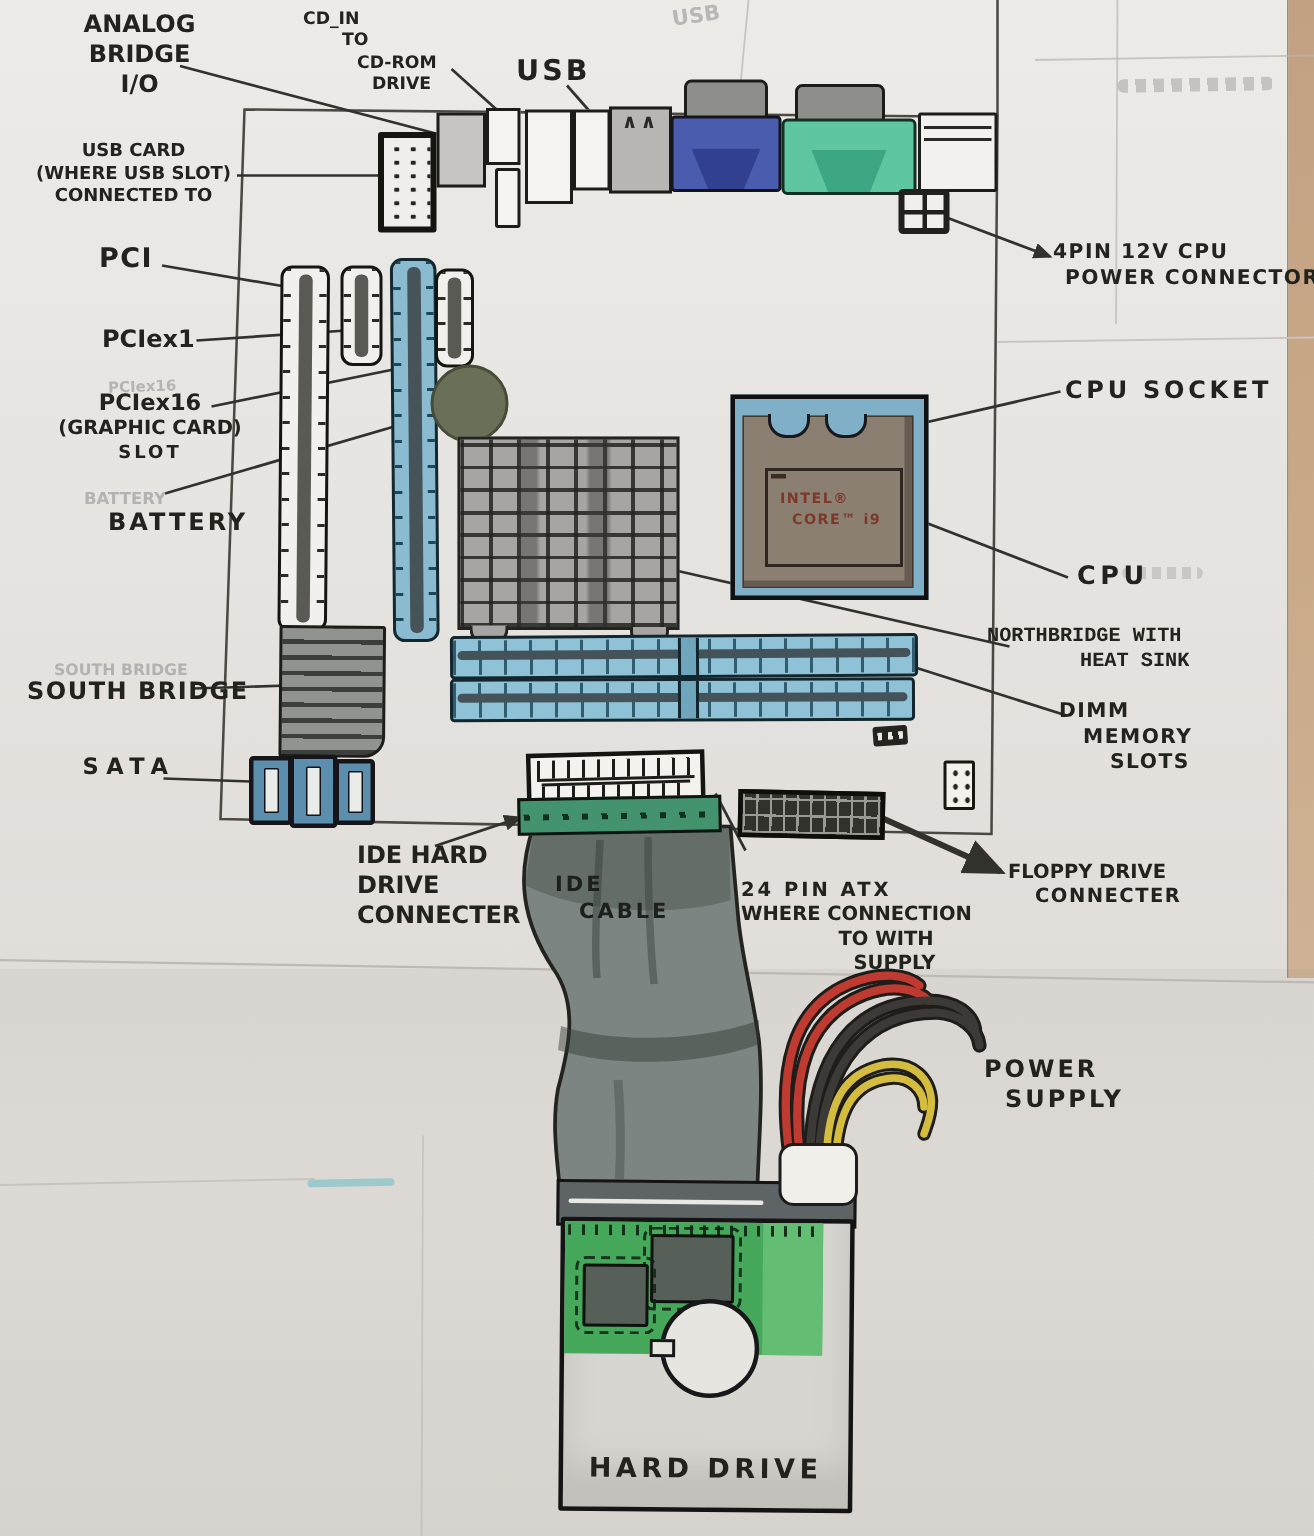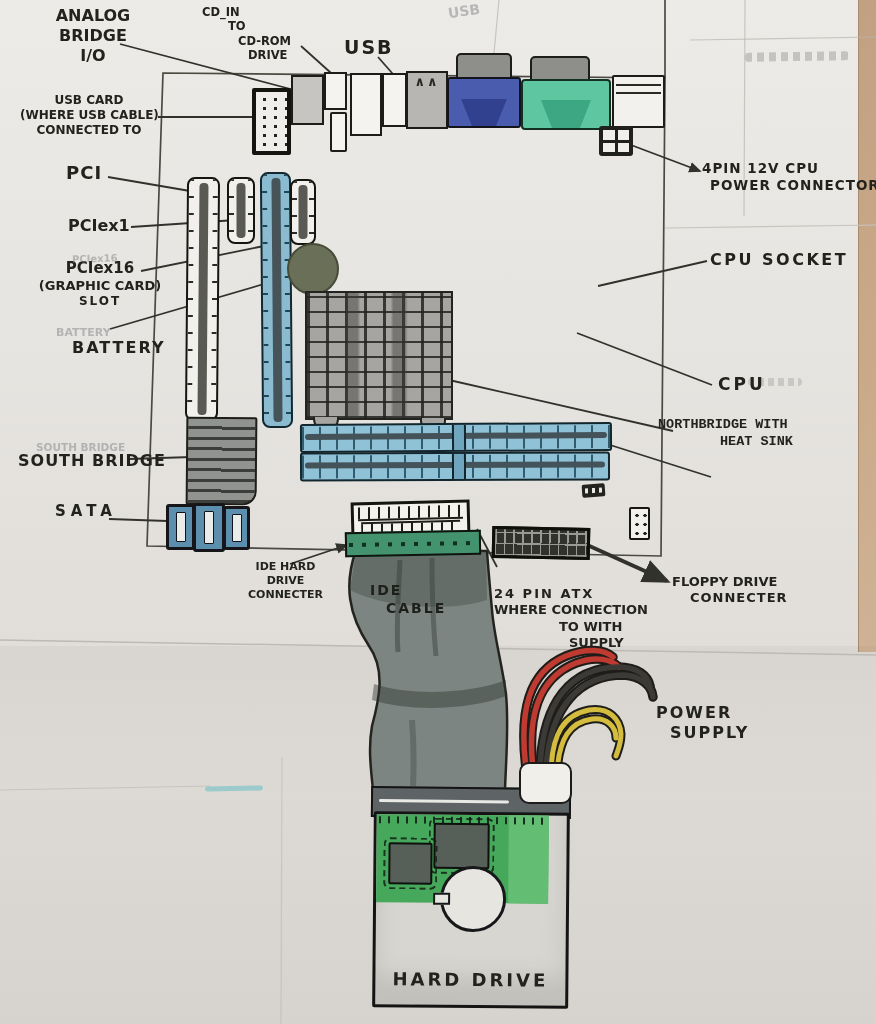--- a/index.html
+++ b/index.html
@@ -162,20 +162,32 @@
   <div class="a" style="left:287px;top:243px;width:48px;height:48px;background:#6a6f57;border:2px solid #474c39;border-radius:50%;"></div>
 
   <div class="a" style="left:305px;top:291px;width:144px;height:125px;background:#a6a5a2;border:2px solid #23231f;
               background-image:
                 linear-gradient(90deg,transparent 26%,rgba(60,60,56,.45) 28% 35%,transparent 37%,transparent 58%,rgba(60,60,56,.45) 60% 68%,transparent 70%),
                 repeating-linear-gradient(90deg,rgba(35,35,31,.85) 0 2.5px,transparent 2.5px 19px),
                 repeating-linear-gradient(0deg,rgba(35,35,31,.85) 0 2.5px,transparent 2.5px 15px);"></div>
   <div class="a" style="left:313px;top:417px;width:22px;height:12px;background:#a6a5a2;border:2px solid #23231f;border-top:none;border-radius:0 0 12px 12px;"></div>
   <div class="a" style="left:420px;top:418px;width:22px;height:13px;background:#a6a5a2;border:2px solid #23231f;border-top:none;border-radius:0 0 12px 12px;"></div>
 
+  <div class="a" style="left:487px;top:263px;width:126px;height:131px;background:#7fb0c8;border:3px solid #101010;">
+    <div style="position:absolute;left:5px;right:7px;top:11px;bottom:5px;background:#8b7f72;border:1.5px solid #43392f;box-shadow:inset -5px -4px 0 rgba(60,50,42,.45);"></div>
+    <div style="position:absolute;left:22px;top:10px;width:24px;height:14px;background:#7fb0c8;border:2px solid #17171c;border-top:none;border-radius:0 0 12px 12px;"></div>
+    <div style="position:absolute;left:60px;top:10px;width:24px;height:14px;background:#7fb0c8;border:2px solid #17171c;border-top:none;border-radius:0 0 12px 12px;"></div>
+    <div style="position:absolute;left:20px;top:46px;width:88px;height:62px;border:2px solid #2e2620;">
+      <div style="position:absolute;left:2px;top:2px;width:10px;height:3px;background:#3a2c22;"></div>
+      <div style="position:absolute;left:8px;top:12px;color:#7c392a;font-size:9.5px;font-weight:700;letter-spacing:1px;line-height:1.5;">
+        <span>INTEL®</span>
+        <span style="display:block;padding-left:8px;">CORE™ i9</span>
+      </div>
+    </div>
+  </div>
 
   <div class="dimm" style="left:300px;top:423px;width:308px;transform:rotate(-.4deg);">
     <div class="div"></div>
   </div>
   <div class="dimm" style="left:300px;top:452px;width:306px;transform:rotate(-.2deg);">
     <div class="div"></div>
   </div>
 
   <div class="a" style="left:582px;top:484px;width:23px;height:13px;background:#24241f;border-radius:2px;transform:rotate(-4deg);">
     <div style="position:absolute;inset:4px 3px;background:repeating-linear-gradient(90deg,#ece9e4 0 3px,transparent 3px 7px);"></div>
@@ -230,21 +242,21 @@
     <span>CD_IN</span>
     <span style="padding-left:26px;">TO</span>
     <span style="padding-left:36px;">CD-ROM</span>
     <span style="padding-left:46px;">DRIVE</span>
   </div>
   <div class="lb" style="left:344px;top:36px;font-size:19px;letter-spacing:2px;">
     <span>USB</span>
   </div>
   <div class="lb" style="left:20px;top:93px;width:138px;text-align:center;font-size:12px;">
     <span>USB CARD</span>
-    <span>(WHERE USB CABLE)</span>
+    <span>(WHERE USB SLOT)</span>
     <span>CONNECTED TO</span>
   </div>
   <div class="lb" style="left:66px;top:162px;font-size:18px;letter-spacing:1px;">
     <span>PCI</span>
   </div>
   <div class="lb" style="left:68px;top:216px;font-size:16px;">
     <span>PCIex1</span>
   </div>
   <div class="lb" style="left:30px;top:259px;width:140px;text-align:center;">
     <span style="font-size:15px;">PCIex16</span>
@@ -253,21 +265,21 @@
   </div>
   <div class="lb" style="left:72px;top:338px;font-size:16px;letter-spacing:2px;">
     <span>BATTERY</span>
   </div>
   <div class="lb" style="left:18px;top:451px;font-size:16px;letter-spacing:1px;">
     <span>SOUTH BRIDGE</span>
   </div>
   <div class="lb" style="left:55px;top:502px;font-size:15px;letter-spacing:5px;">
     <span>SATA</span>
   </div>
-  <div class="lb" style="left:238px;top:560px;width:95px;text-align:center;font-size:11px;">
+  <div class="lb" style="left:238px;top:560px;width:95px;font-size:16px;">
     <span>IDE HARD</span>
     <span>DRIVE</span>
     <span>CONNECTER</span>
   </div>
   <div class="lb" style="left:370px;top:582px;font-size:14px;letter-spacing:2px;color:#1d1f1b;">
     <span>IDE</span>
     <span style="padding-left:16px;">CABLE</span>
   </div>
   <div class="lb" style="left:494px;top:586px;font-size:13px;">
     <span style="letter-spacing:2px;">24 PIN ATX</span>
@@ -286,20 +298,25 @@
   <div class="lb" style="left:710px;top:250px;font-size:16px;letter-spacing:2.5px;">
     <span>CPU SOCKET</span>
   </div>
   <div class="lb" style="left:718px;top:374px;font-size:17px;letter-spacing:3px;">
     <span>CPU</span>
   </div>
   <div class="lb" style="left:658px;top:417px;font-size:13.5px;font-family:Liberation Mono, monospace;">
     <span>NORTHBRIDGE WITH</span>
     <span style="padding-left:62px;">HEAT SINK</span>
   </div>
+  <div class="lb" style="left:706px;top:466px;font-size:13.5px;letter-spacing:1px;">
+    <span>DIMM</span>
+    <span style="padding-left:16px;">MEMORY</span>
+    <span style="padding-left:34px;">SLOTS</span>
+  </div>
   <div class="lb" style="left:656px;top:703px;font-size:16px;letter-spacing:2px;">
     <span>POWER</span>
     <span style="padding-left:14px;">SUPPLY</span>
   </div>
 
   <div class="ghost" style="left:448px;top:3px;font-size:14px;transform:rotate(-8deg);">
     <span>USB</span>
   </div>
   <div class="ghost" style="left:56px;top:326px;font-size:11px;">
     <span>BATTERY</span>

